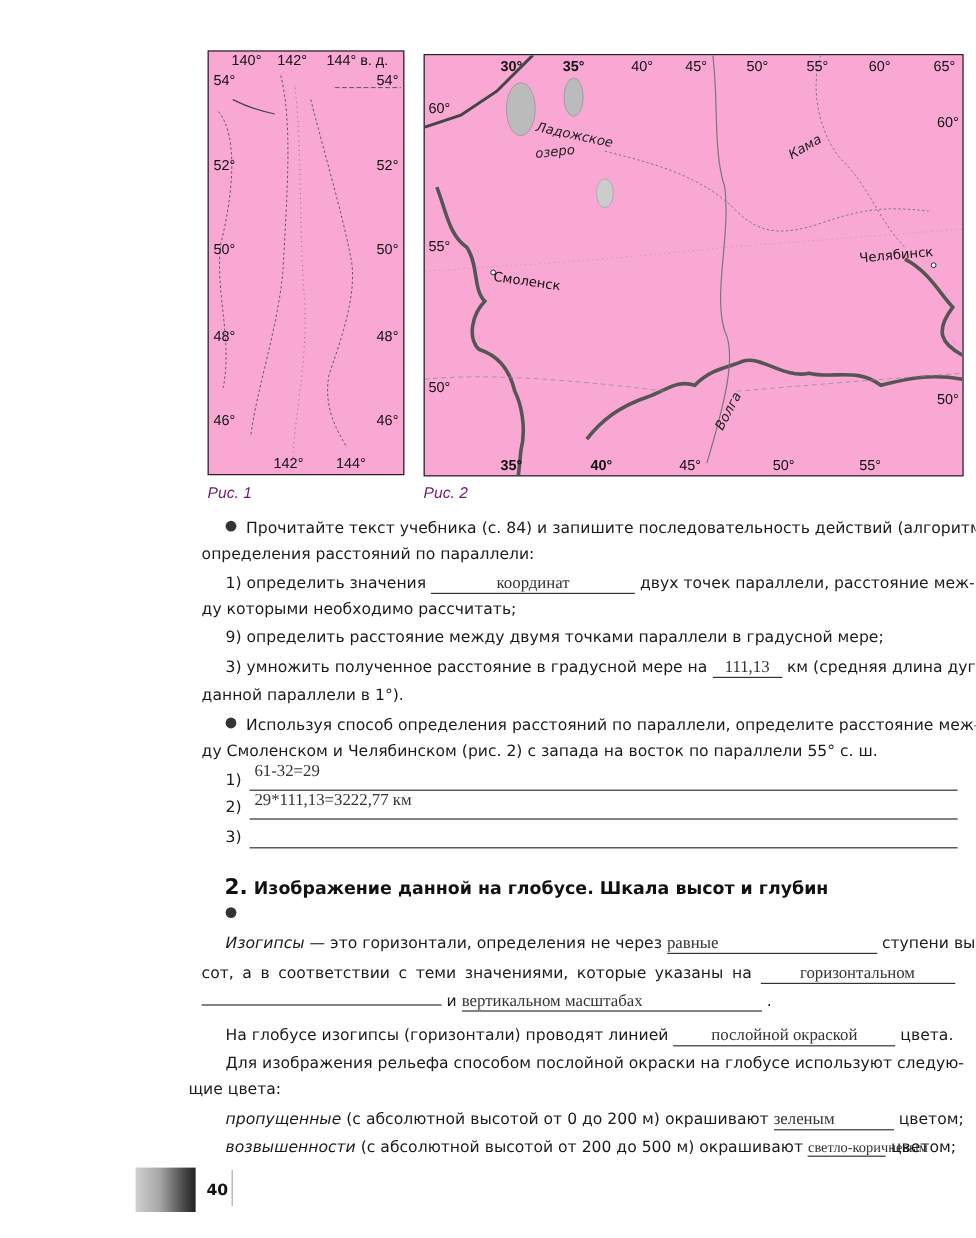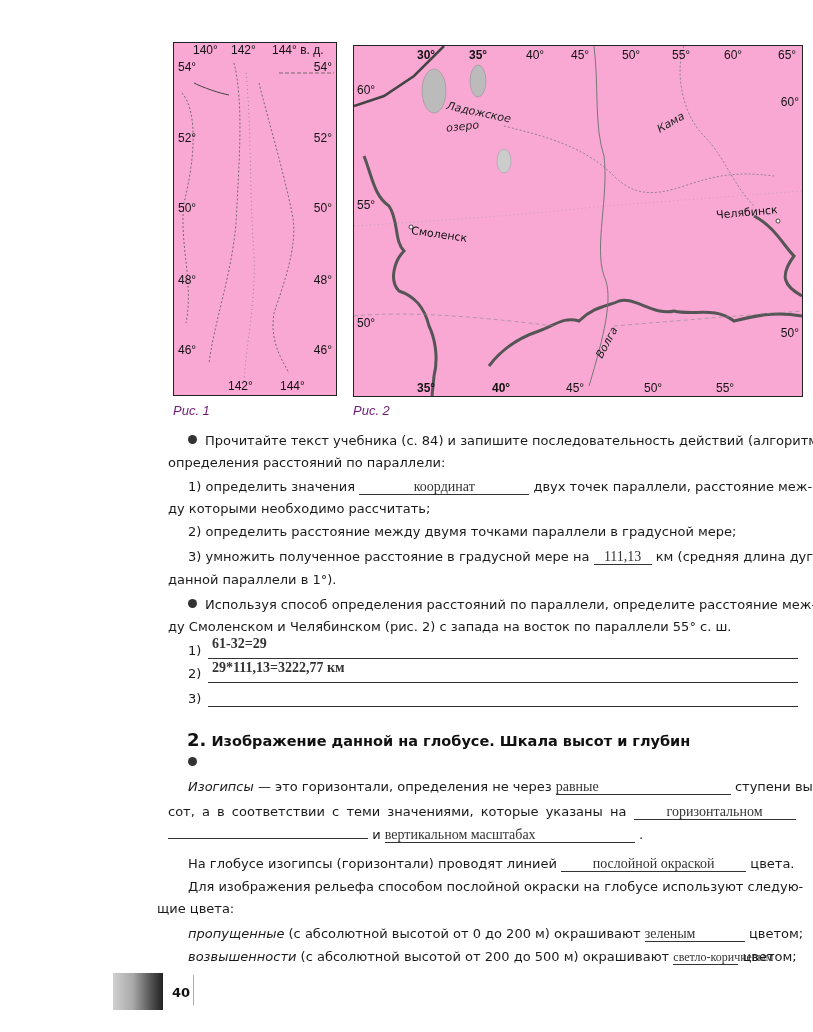--- a/index.html
+++ b/index.html
@@ -7,21 +7,21 @@
          font-family:"DejaVu Sans", sans-serif; color:#1a1a1a; }
   .abs { position:absolute; }
   .map { position:absolute; border:1.5px solid #222; background:#f9a8d4; overflow:hidden; }
   .lbl { position:absolute; font-family:"Liberation Sans", sans-serif; font-size:12px; color:#111; white-space:nowrap; }
   .cap { position:absolute; font-family:"Liberation Sans", sans-serif; font-style:italic; font-size:13px; color:#701a75; }
   .place { position:absolute; font-family:"DejaVu Sans", sans-serif; font-size:11px; color:#111; white-space:nowrap; }
   .place-it { position:absolute; font-family:"DejaVu Sans", sans-serif; font-style:italic; font-size:11px; color:#222; white-space:nowrap; }
   .txt { position:absolute; font-family:"DejaVu Sans", sans-serif; font-size:13px; line-height:18px; color:#1a1a1a; white-space:nowrap; }
   .bullet { display:inline-block; width:9px; height:9px; border-radius:50%; background:#333; margin-right:8px; vertical-align:1px; }
   .blank { display:inline-block; border-bottom:1px solid #333; text-align:center; font-family:"Liberation Serif", serif; font-size:14px; color:#333; line-height:14px; vertical-align:baseline; }
-  .hand { font-family:"Liberation Serif", serif; font-size:14px; color:#333;font-weight:bold; }
+  .hand { font-family:"Liberation Serif", serif; font-size:14px; color:#333; }
   .line { position:absolute; border-bottom:1px solid #333; height:0; }
   .h2 { position:absolute; font-family:"DejaVu Sans", sans-serif; font-weight:bold; font-size:14.5px; color:#111; white-space:nowrap; }
   .h2 .num { font-size:18px; }
   em { font-style:italic; }
 </style>
 </head>
 <body>
 
 <div class="map" style="left:173px; top:42px; width:162px; height:352px;">
   <svg width="162" height="352" style="position:absolute;left:0;top:0;">
@@ -105,21 +105,21 @@
   <span class="bullet"></span><span>Прочитайте текст учебника (с. 84) и запишите последовательность действий (алгоритм)</span>
 </div>
 <div class="txt" style="left:168px;top:454px;">определения расстояний по параллели:</div>
 
 <div class="txt" style="left:188px;top:478px;">
   <span>1) определить значения</span>
   <span class="blank" style="width:170px;">координат</span>
   <span>двух точек параллели, расстояние меж-</span>
 </div>
 <div class="txt" style="left:168px;top:500px;">ду которыми необходимо рассчитать;</div>
-<div class="txt" style="left:188px;top:523px;">2) определить расстояние между двумя точками параллели в градусной мере;</div>
+<div class="txt" style="left:188px;top:523px;">9) определить расстояние между двумя точками параллели в градусной мере;</div>
 <div class="txt" style="left:188px;top:548px;">
   <span>3) умножить полученное расстояние в градусной мере на</span>
   <span class="blank" style="width:58px;">111,13</span>
   <span>км (средняя длина дуги</span>
 </div>
 <div class="txt" style="left:168px;top:571px;">данной параллели в 1°).</div>
 
 <div class="txt" style="left:188px;top:596px;">
   <span class="bullet"></span><span>Используя способ определения расстояний по параллели, определите расстояние меж-</span>
 </div>

